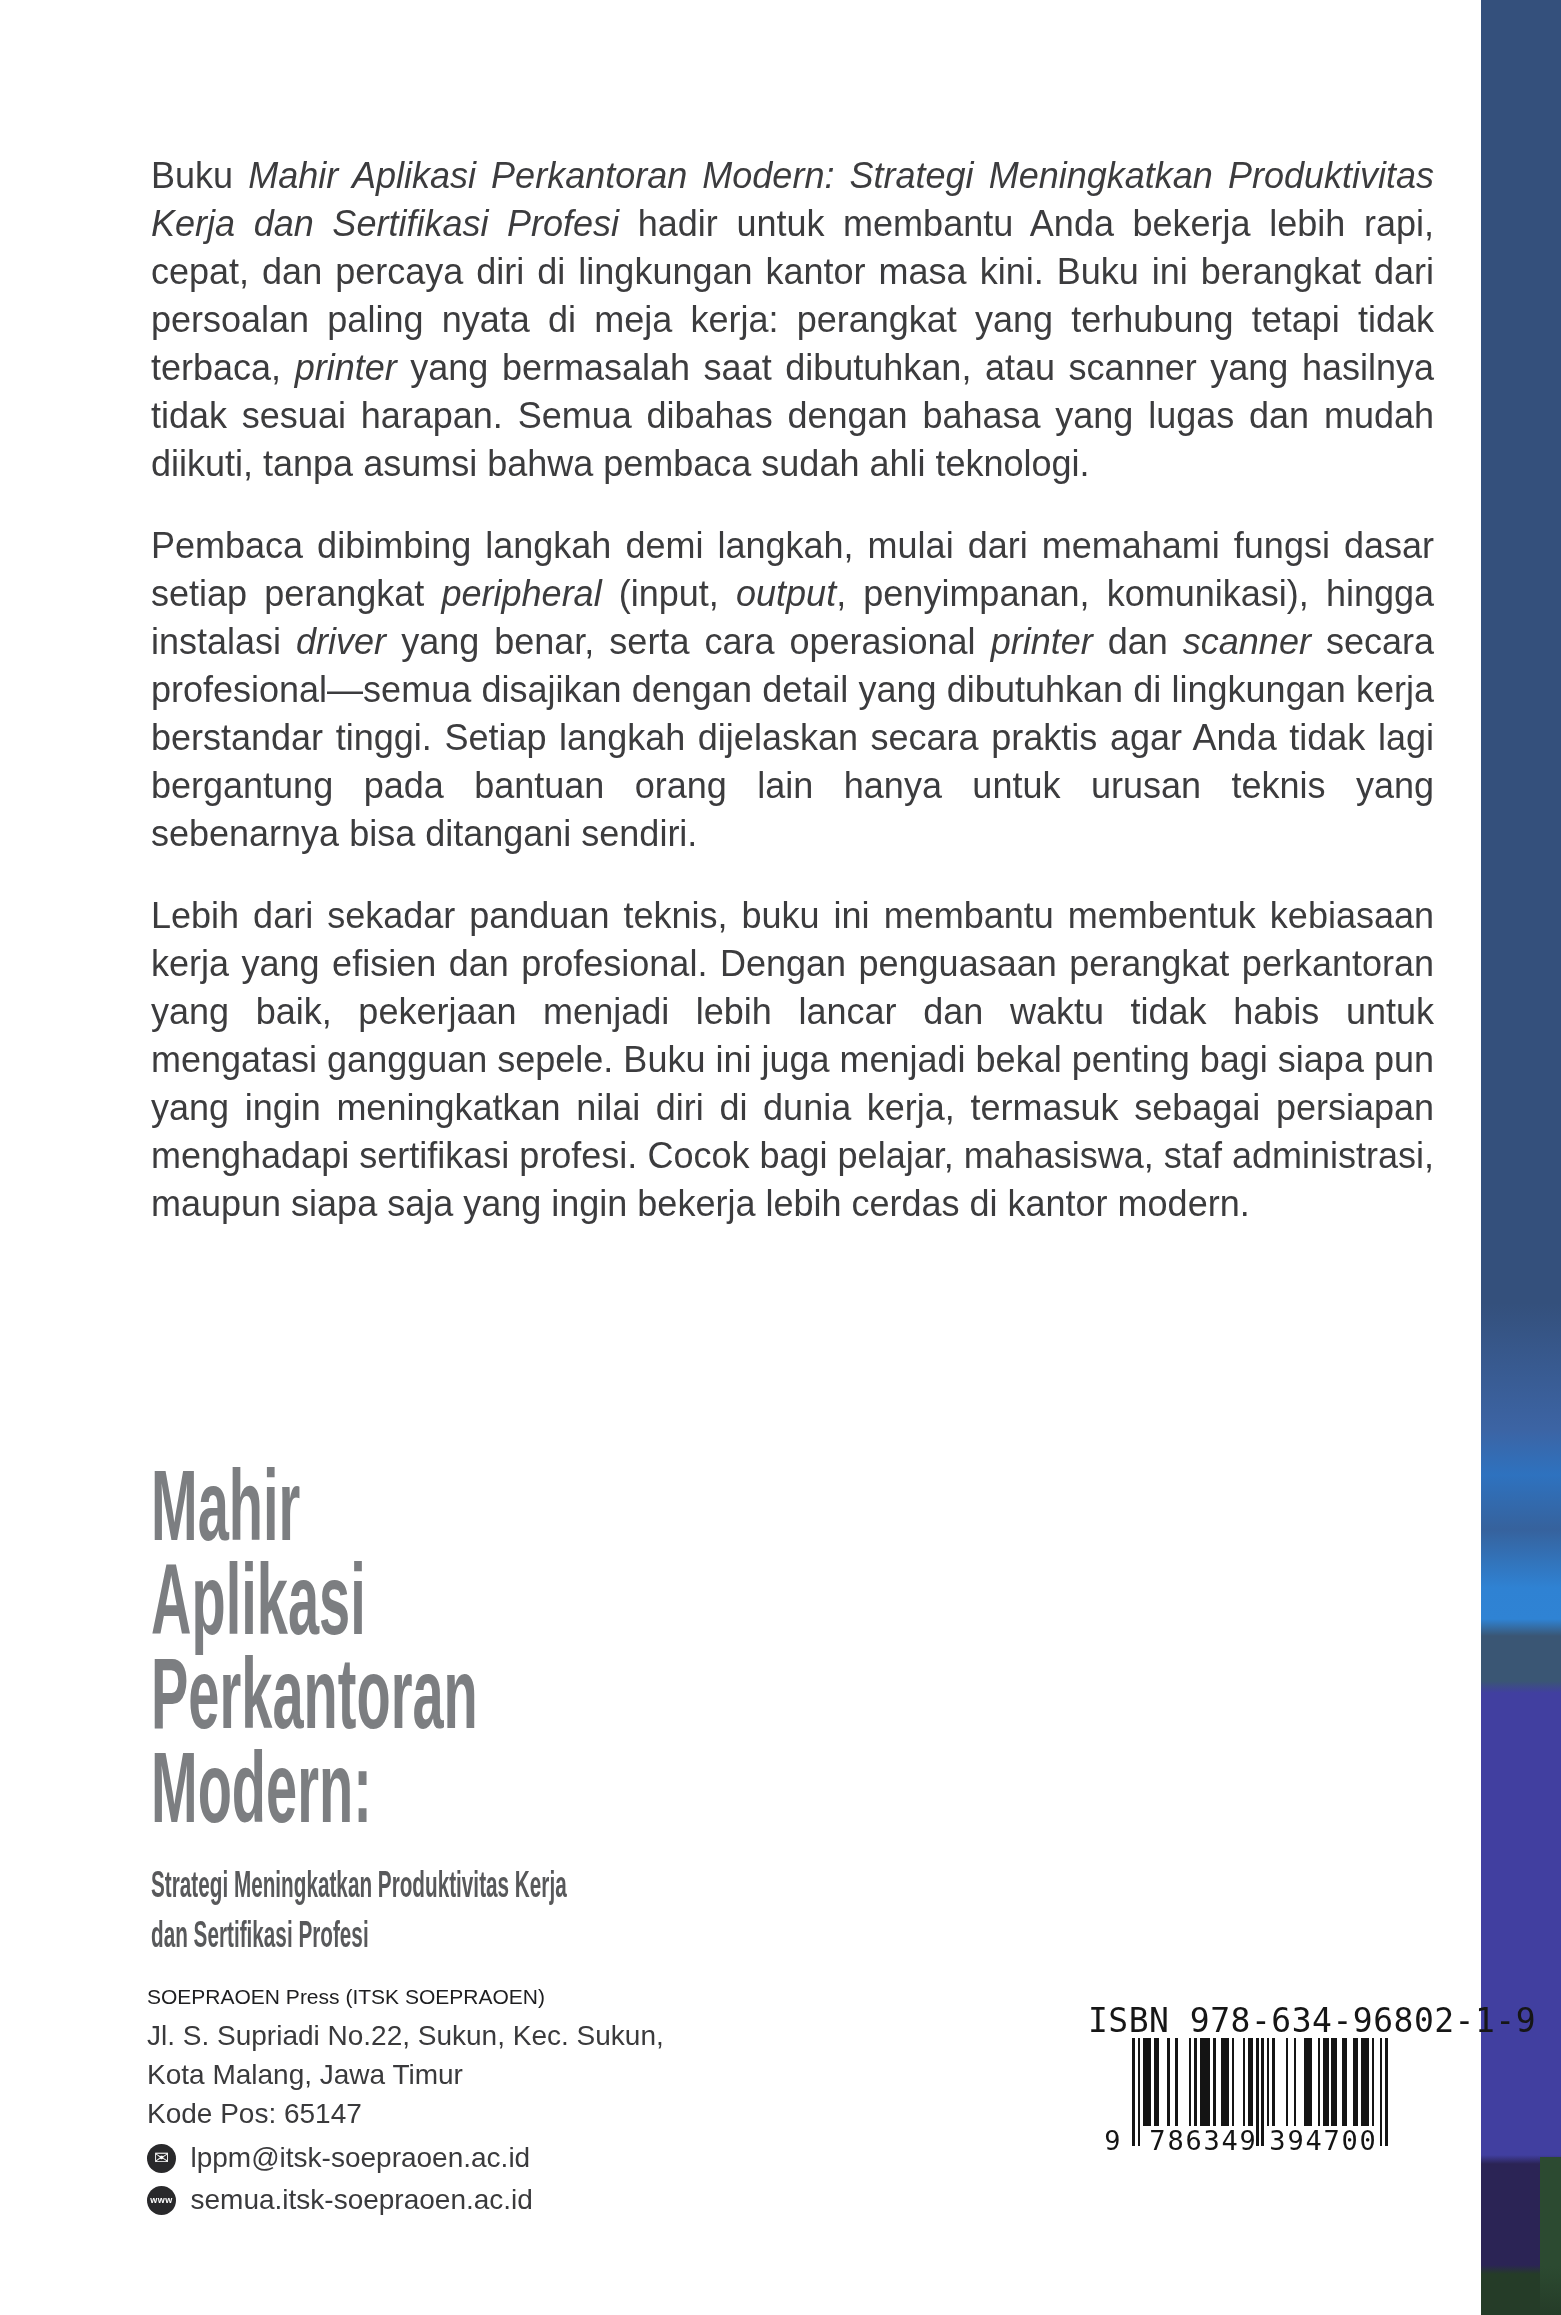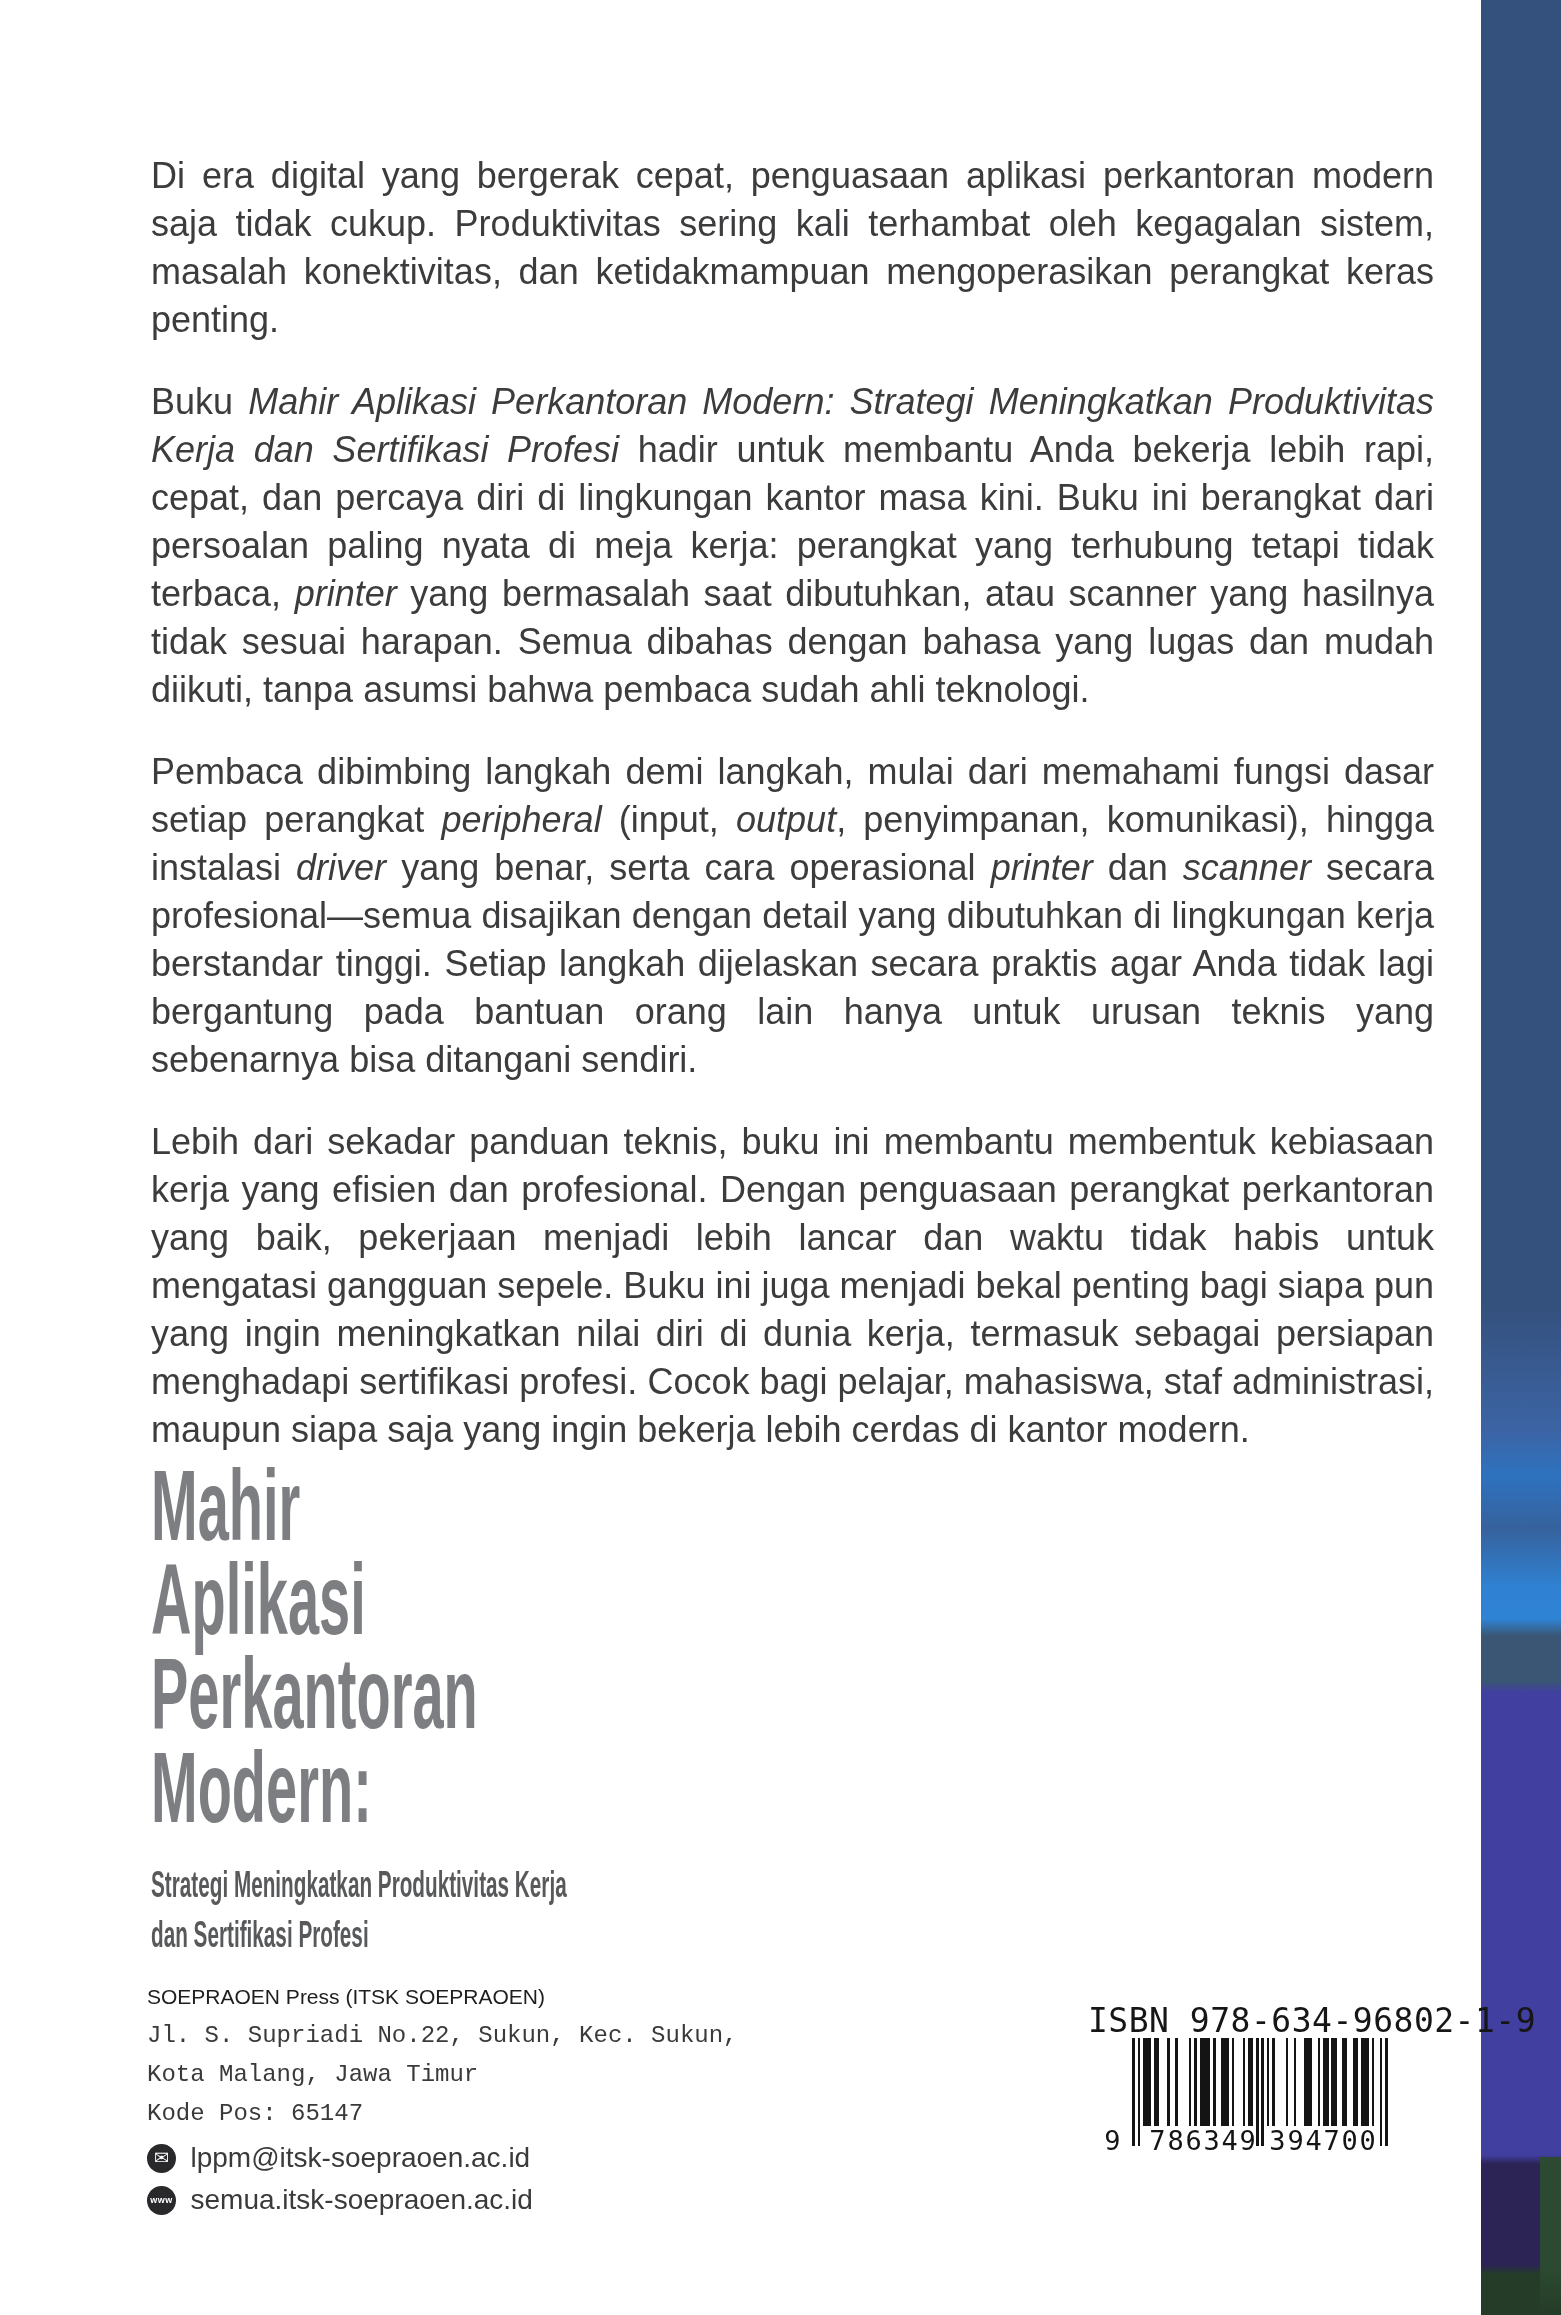--- a/index.html
+++ b/index.html
@@ -46,21 +46,21 @@
     margin-top:26px;
   }
   .subtitle-line{
     font-size:37px;line-height:50px;font-weight:700;
     color:#58595b;white-space:nowrap;
     transform:scaleX(0.56);transform-origin:0 50%;
   }
   
   .footer{position:absolute;left:147px;top:1977px;width:633px;color:#3a3a3c;}
   .pub-name{font-size:21px;line-height:39px;font-weight:400;color:#1e1e20;}
-  .pub-line{font-size:24px;line-height:39px;font-family:Liberation Mono, monospace;}
+  .pub-line{font-size:28px;line-height:39px;}
   .contact-row{display:flex;align-items:center;margin-top:9px;height:32px;}
   .contact-row + .contact-row{margin-top:10px;}
   .circle-icon{
     width:29px;height:29px;border-radius:50%;
     background:#29292b;color:#ffffff;
     display:flex;align-items:center;justify-content:center;
     flex:0 0 29px;margin-right:14.5px;
   }
   .circle-icon .glyph-mail{font-size:18px;line-height:1;}
   .circle-icon .glyph-www{font-size:9px;font-weight:700;letter-spacing:0.5px;line-height:1;}
@@ -90,21 +90,20 @@
 </head>
 <body>
 
 <div class="page">
 
   <div class="side-strip">
     <div class="side-strip-edge"></div>
   </div>
 
   <div class="synopsis">
-    <p><span>Di era digital yang bergerak cepat, penguasaan aplikasi perkantoran modern saja tidak cukup. Produktivitas sering kali terhambat oleh kegagalan sistem, masalah konektivitas, dan ketidakmampuan mengoperasikan perangkat keras penting.</span></p>
     <p><span>Buku </span><em>Mahir Aplikasi Perkantoran Modern: Strategi Meningkatkan Produktivitas Kerja dan Sertifikasi Profesi</em><span> hadir untuk membantu Anda bekerja lebih rapi, cepat, dan percaya diri di lingkungan kantor masa kini. Buku ini berangkat dari persoalan paling nyata di meja kerja: perangkat yang terhubung tetapi tidak terbaca, </span><em>printer</em><span> yang bermasalah saat dibutuhkan, atau scanner yang hasilnya tidak sesuai harapan. Semua dibahas dengan bahasa yang lugas dan mudah diikuti, tanpa asumsi bahwa pembaca sudah ahli teknologi.</span></p>
     <p><span>Pembaca dibimbing langkah demi langkah, mulai dari memahami fungsi dasar setiap perangkat </span><em>peripheral</em><span> (input, </span><em>output</em><span>, penyimpanan, komunikasi), hingga instalasi </span><em>driver</em><span> yang benar, serta cara operasional </span><em>printer</em><span> dan </span><em>scanner</em><span> secara profesional—semua disajikan dengan detail yang dibutuhkan di lingkungan kerja berstandar tinggi. Setiap langkah dijelaskan secara praktis agar Anda tidak lagi bergantung pada bantuan orang lain hanya untuk urusan teknis yang sebenarnya bisa ditangani sendiri.</span></p>
     <p><span>Lebih dari sekadar panduan teknis, buku ini membantu membentuk kebiasaan kerja yang efisien dan profesional. Dengan penguasaan perangkat perkantoran yang baik, pekerjaan menjadi lebih lancar dan waktu tidak habis untuk mengatasi gangguan sepele. Buku ini juga menjadi bekal penting bagi siapa pun yang ingin meningkatkan nilai diri di dunia kerja, termasuk sebagai persiapan menghadapi sertifikasi profesi. Cocok bagi pelajar, mahasiswa, staf administrasi, maupun siapa saja yang ingin bekerja lebih cerdas di kantor modern.</span></p>
   </div>
 
   <div class="title-area">
     <div class="title-line">Mahir</div>
     <div class="title-line">Aplikasi</div>
     <div class="title-line">Perkantoran</div>
     <div class="title-line">Modern:</div>

